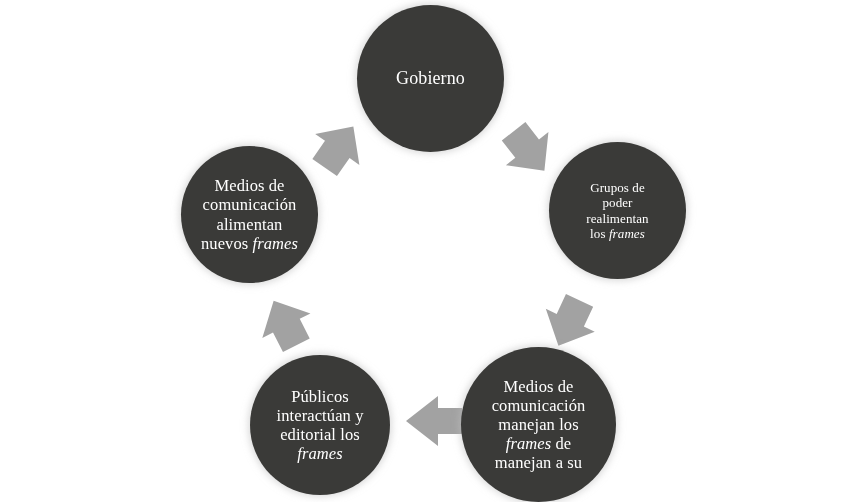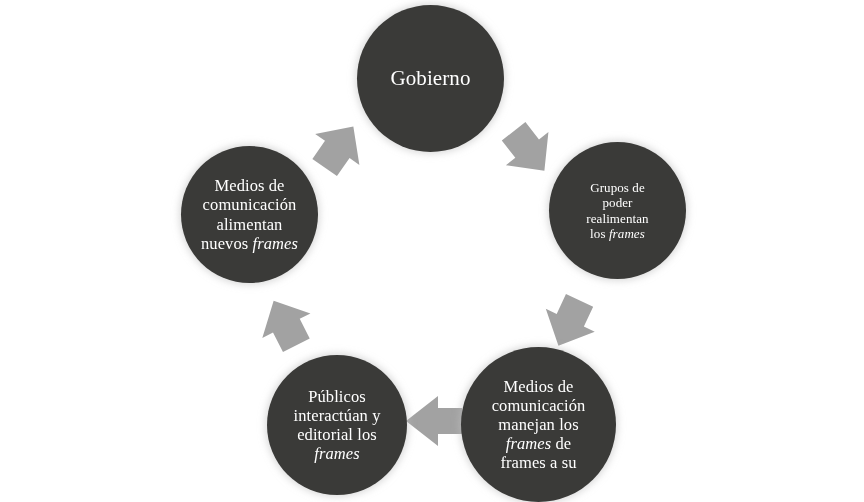--- a/index.html
+++ b/index.html
@@ -37,30 +37,30 @@
     letter-spacing: 0.1px;
     white-space: pre-line;
   }
   .node .label i,
   .node .label em {
   }
   
   #node-gobierno {
     left: 357px; top: 5px; width: 147px; height: 147px;
   }
-  #node-gobierno .label { font-size: 21px; }
+  #node-gobierno .label { font-size: 18px; }
   #node-grupos {
     left: 549px; top: 142px; width: 137px; height: 137px;
   }
   #node-medios-manejan {
     left: 461px; top: 347px; width: 155px; height: 155px;
   }
   #node-medios-manejan .label { font-size: 16.5px; }
   #node-publicos {
-    left: 267px; top: 355px; width: 140px; height: 140px;
+    left: 250px; top: 355px; width: 140px; height: 140px;
   }
   #node-publicos .label { font-size: 16.5px; }
   #node-medios-elaboran {
     left: 181px; top: 146px; width: 137px; height: 137px;
   }
   #node-medios-elaboran .label { font-size: 16.5px; }
 
   
   .arrow {
     position: absolute;
@@ -116,21 +116,21 @@
 
   <div class="node" id="node-gobierno" style="background: rgb(58, 58, 56); color: rgb(255, 255, 255);">
     <span class="label">Gobierno</span>
   </div>
 
   <div class="node" id="node-grupos" style="background: rgb(58, 58, 56); color: rgb(255, 255, 255);">
     <span class="label"><span>Grupos de</span><br><span>poder</span><br><span>realimentan</span><br><span>los </span><i>frames</i></span>
   </div>
 
   <div class="node" id="node-medios-manejan" style="background: rgb(58, 58, 56); color: rgb(255, 255, 255);">
-    <span class="label"><span>Medios de</span><br><span>comunicación</span><br><span>manejan los</span><br><i>frames</i><span> de</span><br><span>frames a su</span><br></span>
+    <span class="label"><span>Medios de</span><br><span>comunicación</span><br><span>manejan los</span><br><i>frames</i><span> de</span><br><span>manejan a su</span><br></span>
   </div>
 
   <div class="node" id="node-publicos" style="background: rgb(58, 58, 56); color: rgb(255, 255, 255);">
     <span class="label"><span>Públicos</span><br><span>interactúan y</span><br><span>editorial los</span><br><i>frames</i></span>
   </div>
 
   <div class="node" id="node-medios-elaboran" style="background: rgb(58, 58, 56); color: rgb(255, 255, 255);">
     <span class="label"><span>Medios de</span><br><span>comunicación</span><br><span>alimentan</span><br><span>nuevos </span><i>frames</i></span>
   </div>
 

